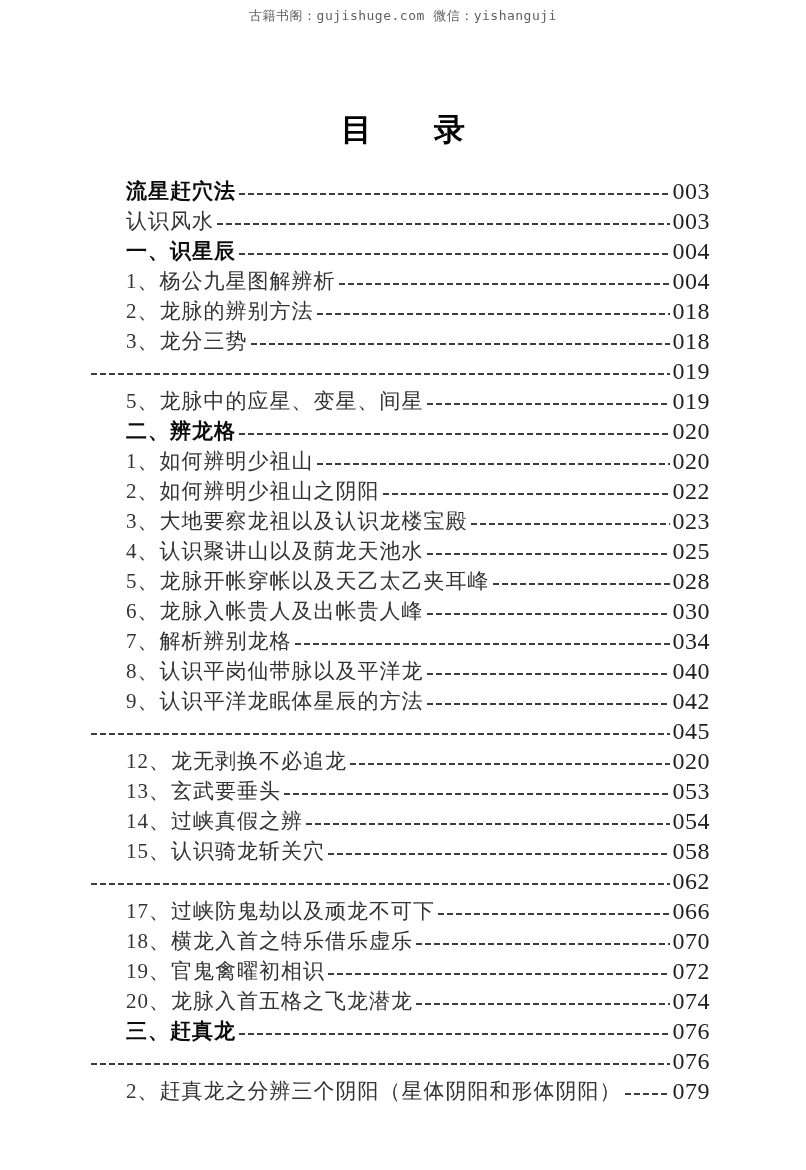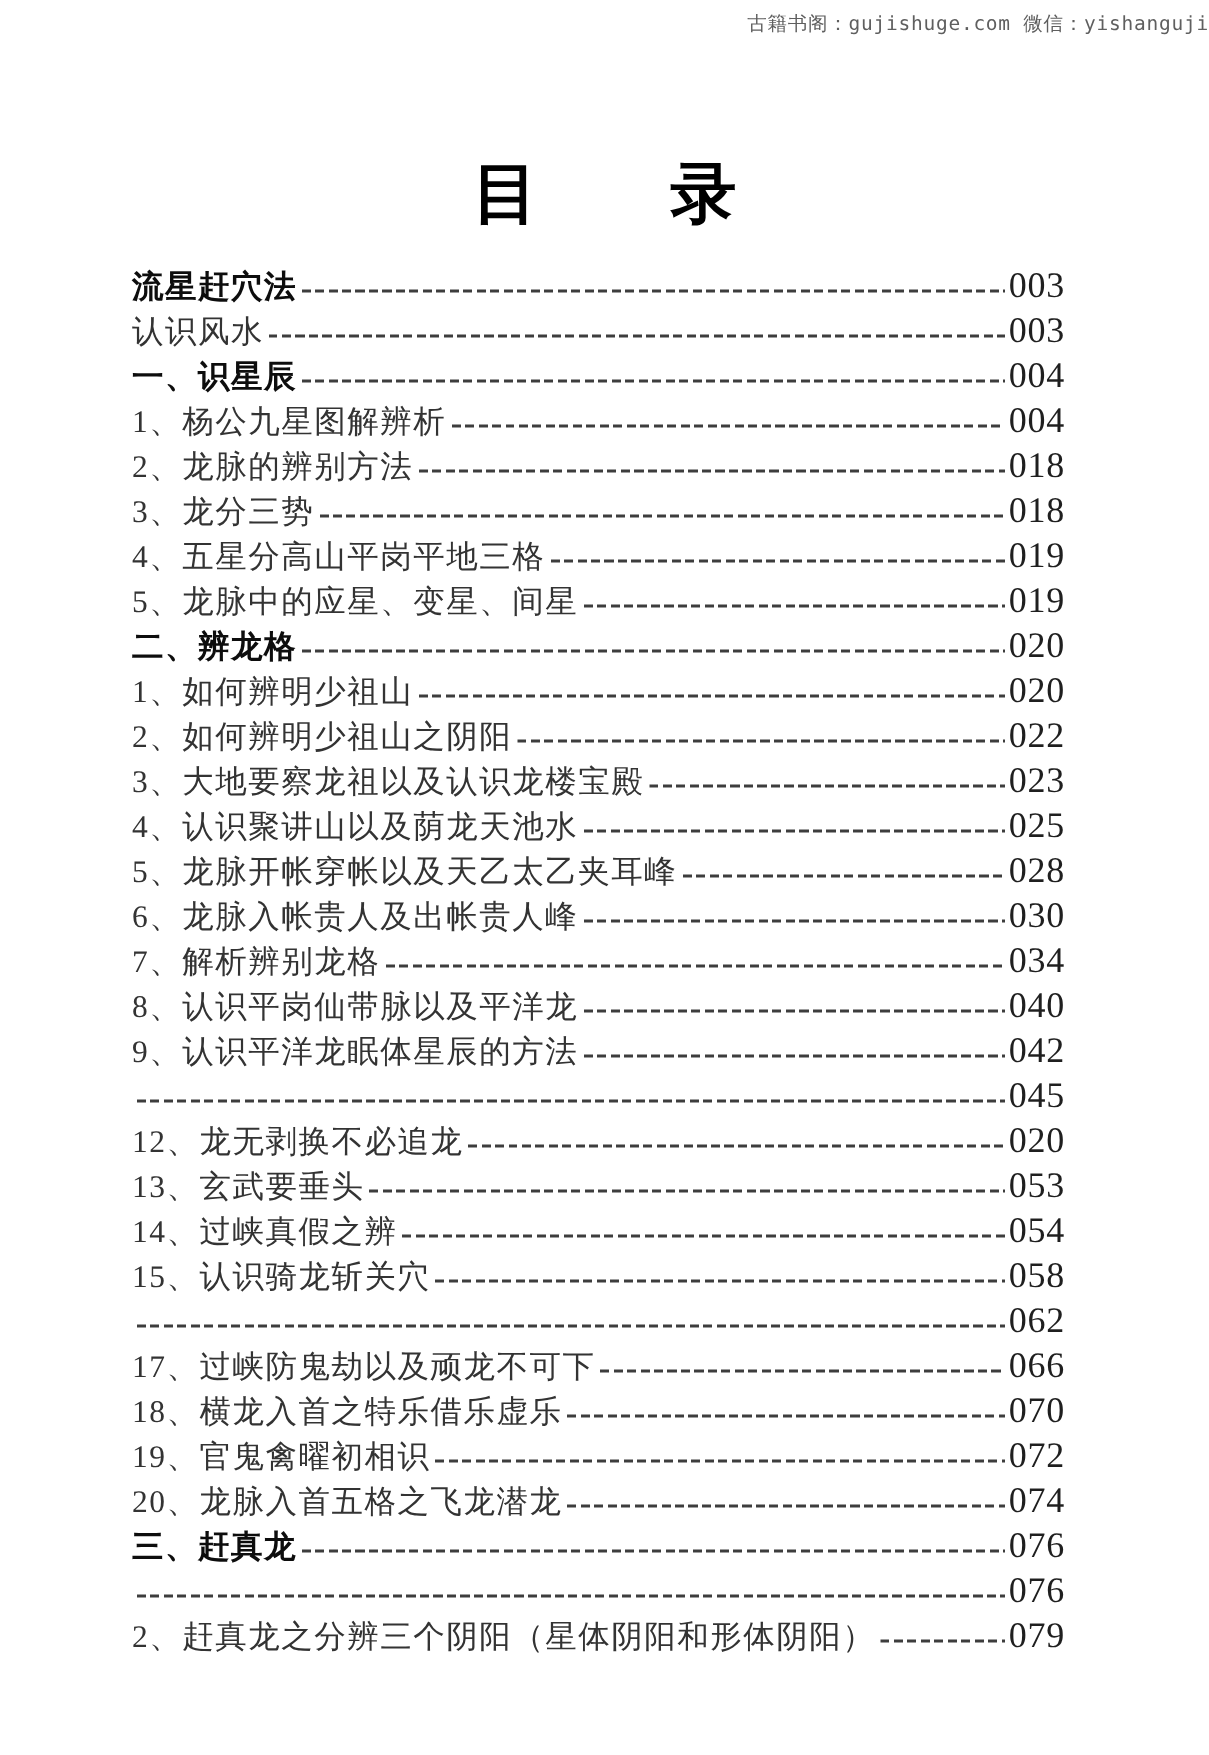--- a/index.html
+++ b/index.html
@@ -17,34 +17,34 @@
   .page {
     position: absolute;
     inset: 0;
     background: #ffffff;
   }
   .watermark {
     position: absolute;
     top: 7px;
     left: 0;
     width: 100%;
-    text-align: right;
+    text-align: center;
     font-family: "DejaVu Sans Mono", "Liberation Mono", monospace;
     font-size: 13px;
     letter-spacing: 0.5px;
     color: #5f5f5f;
   }
   .doc-title {
     position: absolute;
     top: 104px;
     left: 0;
     width: 100%;
     margin: 0;
     text-align: center;
-    font-size: 44px;
+    font-size: 31px;
     line-height: 52px;
     font-weight: bold;
     color: #000000;
     font-family: "Liberation Serif", "DejaVu Serif", serif;
   }
   .toc {
     position: absolute;
     top: 176px;
     left: 88px;
     width: 622px;
@@ -52,20 +52,21 @@
   .row {
     display: flex;
     align-items: center;
     height: 30px;
     font-size: 21px;
     color: #333333;
   }
   .row .label {
     white-space: nowrap;
     letter-spacing: 1px;
+    margin-left: 38px;
   }
   .row.bold .label {
     font-weight: bold;
     color: #0d0d0d;
   }
   .leader {
     flex: 1;
     min-width: 14px;
     align-self: stretch;
     position: relative;
@@ -127,21 +128,20 @@
     <span class="pagenum">018</span>
   </div>
 
   <div class="row">
     <span class="label">3、龙分三势</span>
     <span class="leader"></span>
     <span class="pagenum">018</span>
   </div>
 
   <div class="row">
-    <span class="label">4、五星分高山平岗平地三格</span>
     <span class="leader"></span>
     <span class="pagenum">019</span>
   </div>
 
   <div class="row">
     <span class="label">5、龙脉中的应星、变星、间星</span>
     <span class="leader"></span>
     <span class="pagenum">019</span>
   </div>
 

